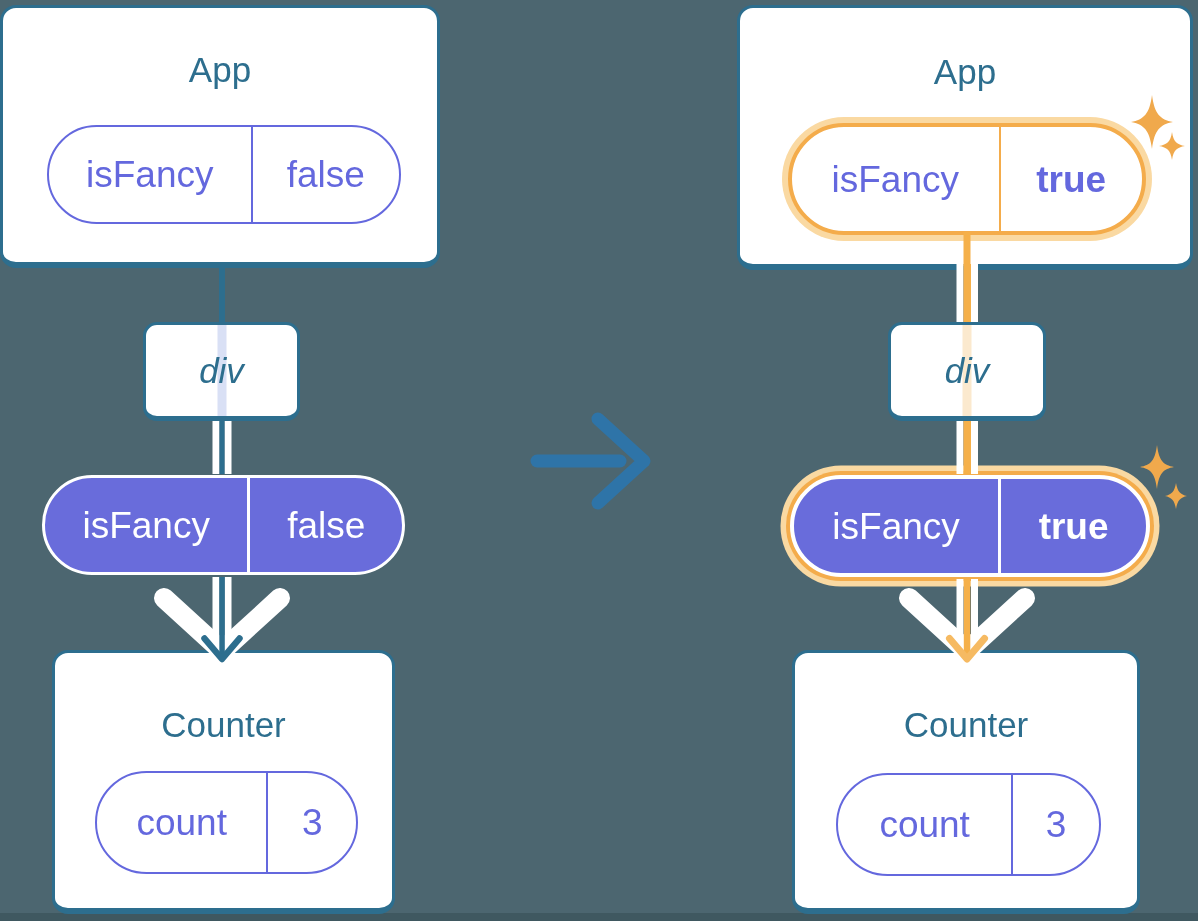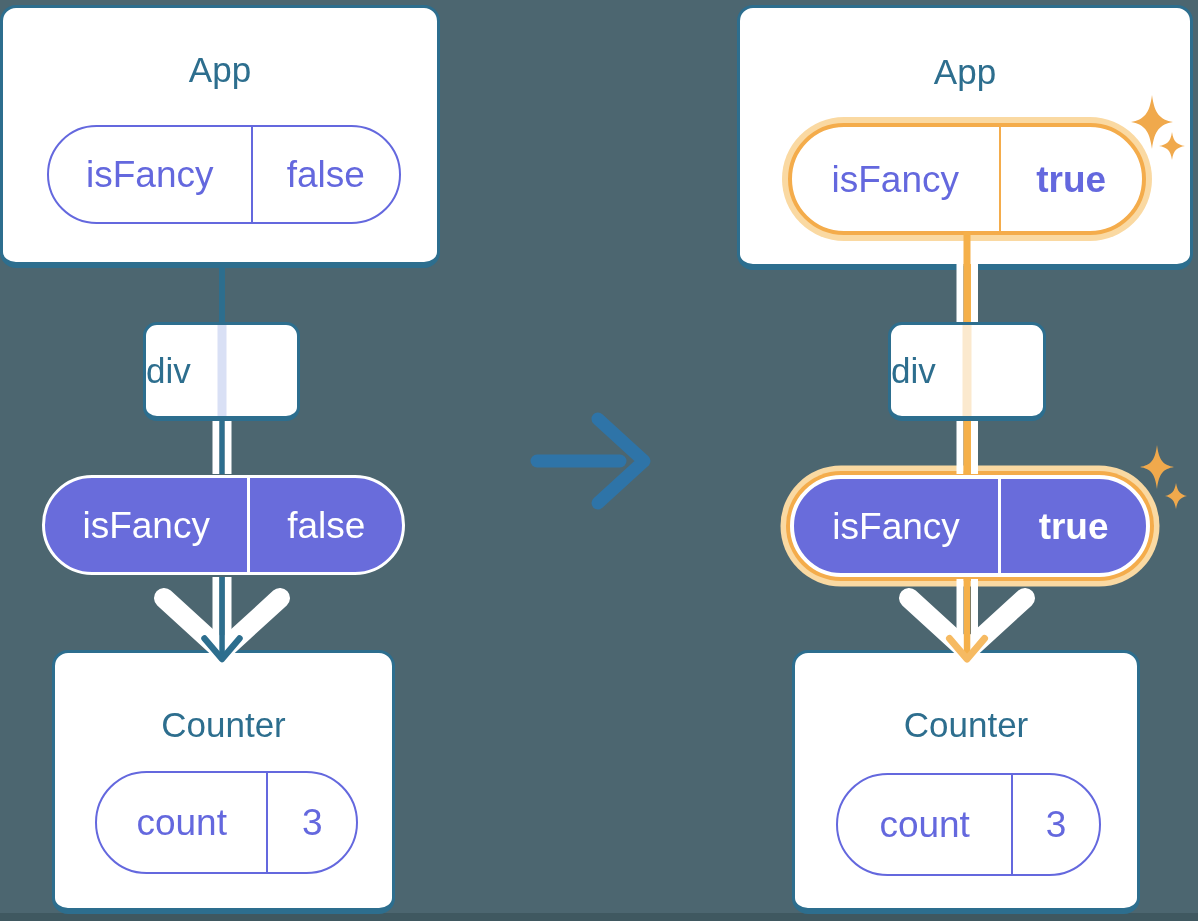--- a/index.html
+++ b/index.html
@@ -29,21 +29,21 @@
   .pill-outline .cell-value{border-left:2.5px solid #6468DE;}
   .pill-solid{background:#696CDB;border:3.5px solid #ffffff;color:#ffffff;}
   .pill-solid .cell-value{border-left:3px solid #ffffff;}
   .pill-fancy{
     background:#ffffff;border:4px solid #F4AC4B;color:#6468DE;
     box-shadow:0 0 0 6px #FAD9A2;
   }
   .pill-fancy .cell-value{border-left:2.5px solid #F4AC4B;font-weight:700;}
   .pill-glow{box-shadow:0 0 0 4px #F4AC4B,0 0 0 9.5px #FAD9A2;}
   .pill-glow .cell-value{font-weight:700;}
-  .divcard{display:flex;align-items:center;}
+  .divcard{display:flex;align-items:center;justify-content:center;font-style:italic;}
   .divcard .card-label{
     position:relative;z-index:2;font-size:35px;font-weight:500;
     color:#2D6E8E;line-height:1;
   }
   .through-line{
     position:absolute;top:0;bottom:0;left:50%;
     transform:translateX(-50%);width:9px;z-index:1;
   }
   .lavender{background:#D9E0F5;}
   .peach{background:#FBE9CE;}

